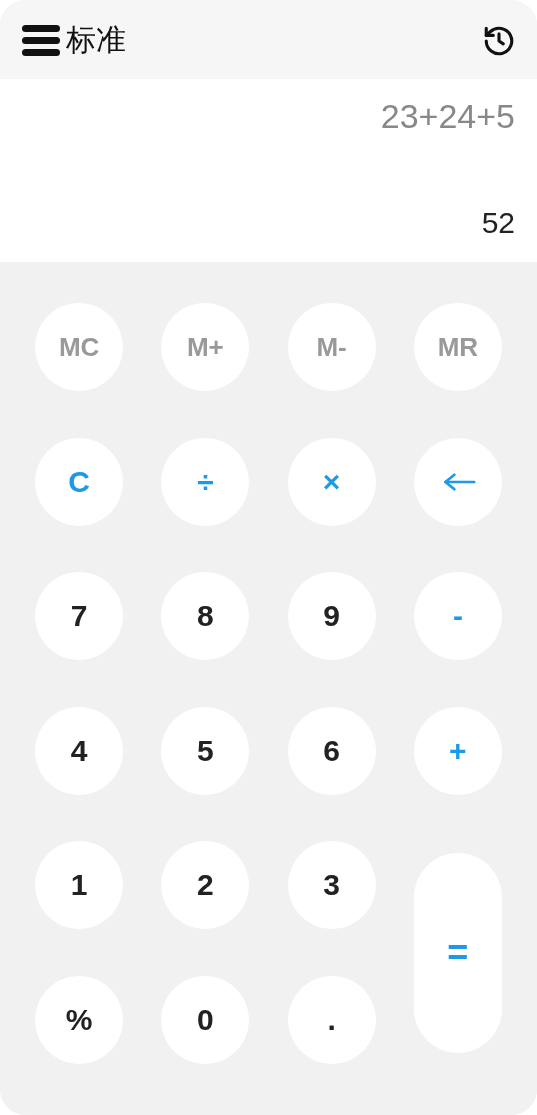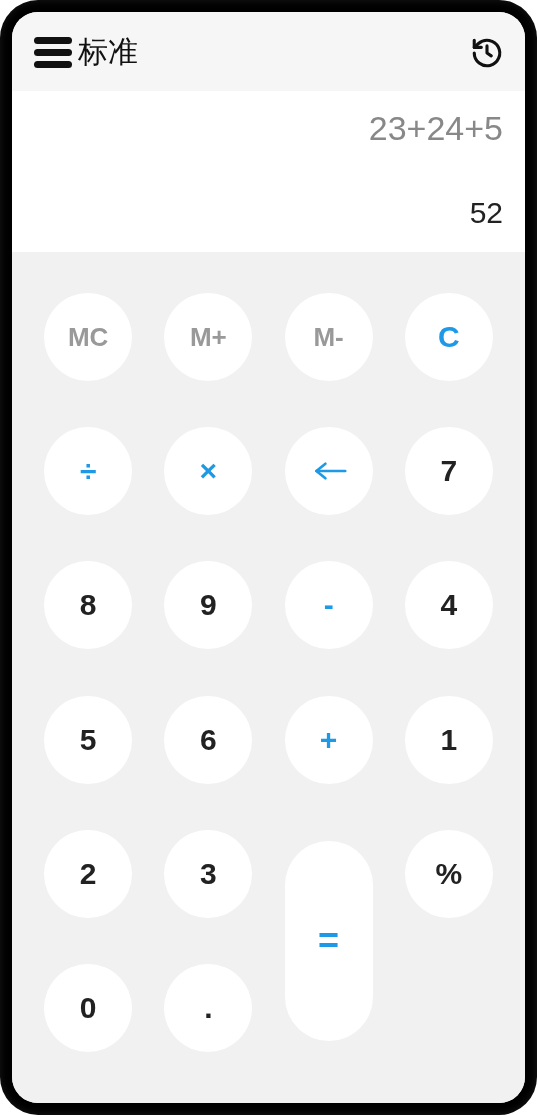--- a/index.html
+++ b/index.html
@@ -13,21 +13,20 @@
       align-items: center;
       min-height: 1115px;
       background: #fff;
       font-family: -apple-system, BlinkMacSystemFont, "Segoe UI", Arial, sans-serif;
     }
     .phone-frame {
       width: 537px;
       height: 1115px;
       background: #000;
       border-radius: 38px;
-      padding: 12px;
       position: relative;
       box-shadow: inset 0 0 8px rgba(255,255,255,0.1);
     }
     .phone-screen {
       width: 100%;
       height: 100%;
       background: #f1f1f1;
       border-radius: 26px;
       overflow: hidden;
       display: flex;
@@ -70,21 +69,21 @@
       justify-content: center;
     }
 
     .display {
       background: #fff;
       flex: 0 0 auto;
       padding: 18px 22px 22px 22px;
       display: flex;
       flex-direction: column;
       align-items: flex-end;
-      gap: 48px;
+      gap: 70px;
     }
     .expression {
       font-size: 34px;
       color: #888;
       font-weight: 400;
     }
     .result {
       font-size: 30px;
       color: #222;
       font-weight: 400;
@@ -166,20 +165,21 @@
     <div class="display">
       <div class="expression">23+24+5</div>
       <div class="result">52</div>
     </div>
 
     <div class="keypad">
 
       <div class="key memory">MC</div>
       <div class="key memory">M+</div>
       <div class="key memory">M-</div>
+      <div class="key memory">MR</div>
 
       <div class="key op">C</div>
       <div class="key op">÷</div>
       <div class="key op">×</div>
       <div class="key op">
         <svg class="backspace-svg" viewBox="0 0 40 24" fill="none" stroke="#1e99e6" stroke-width="3" stroke-linecap="round" stroke-linejoin="round">
           <line x1="38" y1="12" x2="6" y2="12"></line>
           <polyline points="16,4 6,12 16,20"></polyline>
         </svg>
       </div>

